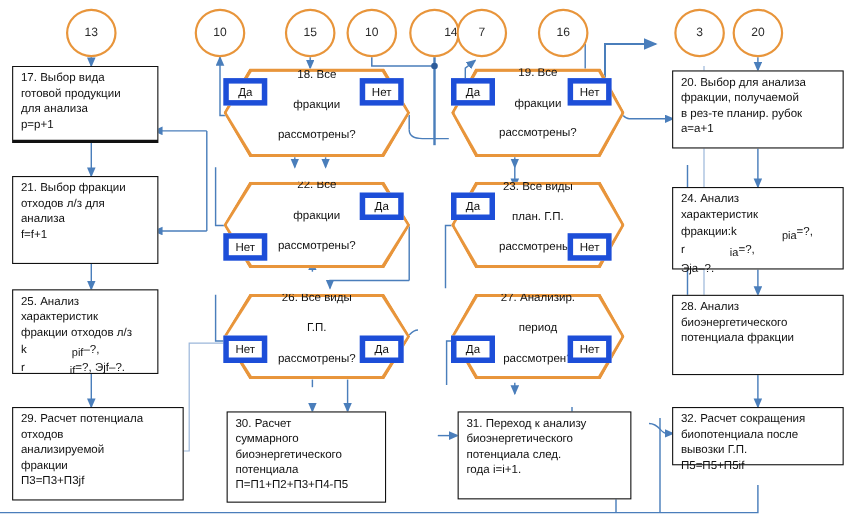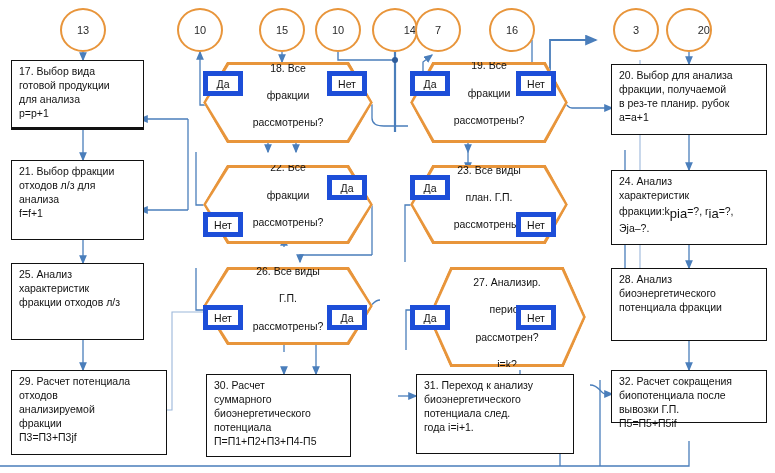--- a/index.html
+++ b/index.html
@@ -61,21 +61,21 @@
     border:5px solid #1d4ed8;
     background:#ffffff;
     font-size:10.5px;
     color:#111;
     display:flex;align-items:center;justify-content:center;
     box-sizing:border-box;
     z-index:6;
   }
 
   #arrows{position:absolute;left:0;top:0;width:775px;height:473px;}
-  sub{font-size:13px;}
+  sub{font-size:10px;margin-left:41px;}
 </style>
 </head>
 <body>
 
 <div id="canvas">
 
   <svg id="arrows" viewBox="0 0 775 473">
     <defs>
       <marker id="ar" markerWidth="7" markerHeight="7" refX="6" refY="3" orient="auto" markerUnits="strokeWidth">
         <path d="M0,0 L7,3 L0,6 z" fill="#4A7EBB"></path>
@@ -190,21 +190,21 @@
     </div>
   <div class="conn" style="left:415px;top:8px;width:46px;height:44px;">
       <span>7</span>
     </div>
   <div class="conn" style="left:489px;top:8px;width:46px;height:44px;">
       <span>16</span>
     </div>
   <div class="conn" style="left:613px;top:8px;width:46px;height:44px;">
       <span>3</span>
     </div>
-  <div class="conn" style="left:666px;top:8px;width:46px;height:44px;justify-content:flex-end;">
+  <div class="conn" style="left:666px;top:8px;width:46px;height:44px;">
       <span>20</span>
     </div>
 
   <div class="proc" style="left:11px;top:60px;width:133px;height:70px;border-bottom-width:3px;">17. Выбор вида
 готовой продукции
 для анализа
 p=p+1</div>
 
   <div class="proc" style="left:611px;top:64px;width:156px;height:71px;">20. Выбор для анализа
 фракции, получаемой
@@ -222,20 +222,23 @@
     <div style="margin-top:2px;">
       <span>фракции:k</span><sub>pia</sub><span>=?,  r</span><sub>ia</sub><span>=?,</span>
     </div>
     <div>Эja–?.</div>
   </div>
 
   <div class="proc" style="left:11px;top:263px;width:133px;height:77px;white-space:normal;">
     <div>25. Анализ</div>
     <div>характеристик</div>
     <div>фракции отходов л/з</div>
+    <div style="margin-top:2px;">
+      <span>k</span><sub>pif</sub><span>–?,  r</span><sub>if</sub><span>=?, Эjf–?.</span>
+    </div>
   </div>
 
   <div class="proc" style="left:611px;top:268px;width:156px;height:73px;">28. Анализ
 биоэнергетического
 потенциала фракции</div>
 
   <div class="proc" style="left:11px;top:370px;width:156px;height:85px;">29. Расчет потенциала
 отходов
 анализируемой
 фракции
@@ -315,21 +318,21 @@
     <div class="txt">
       <span>26. Все виды</span><br>
       <span>Г.П.</span><br>
       <span>рассмотрены?</span><br>
       <span>p=h?</span>
     </div>
   </div>
   <div class="lbl" style="left:203px;top:305px;width:40px;height:25px;">Нет</div>
   <div class="lbl" style="left:327px;top:305px;width:40px;height:25px;">Да</div>
 
-  <div class="dec" style="left:428px;top:267px;width:158px;height:100px;">
+  <div class="dec" style="left:410px;top:267px;width:158px;height:78px;">
     <div class="inner"></div>
     <div class="inner2"></div>
     <div class="txt">
       <span>27. Анализир.</span><br>
       <span>период</span><br>
       <span>рассмотрен?</span><br>
       <span>i=k?</span>
     </div>
   </div>
   <div class="lbl" style="left:410px;top:305px;width:40px;height:25px;">Да</div>

